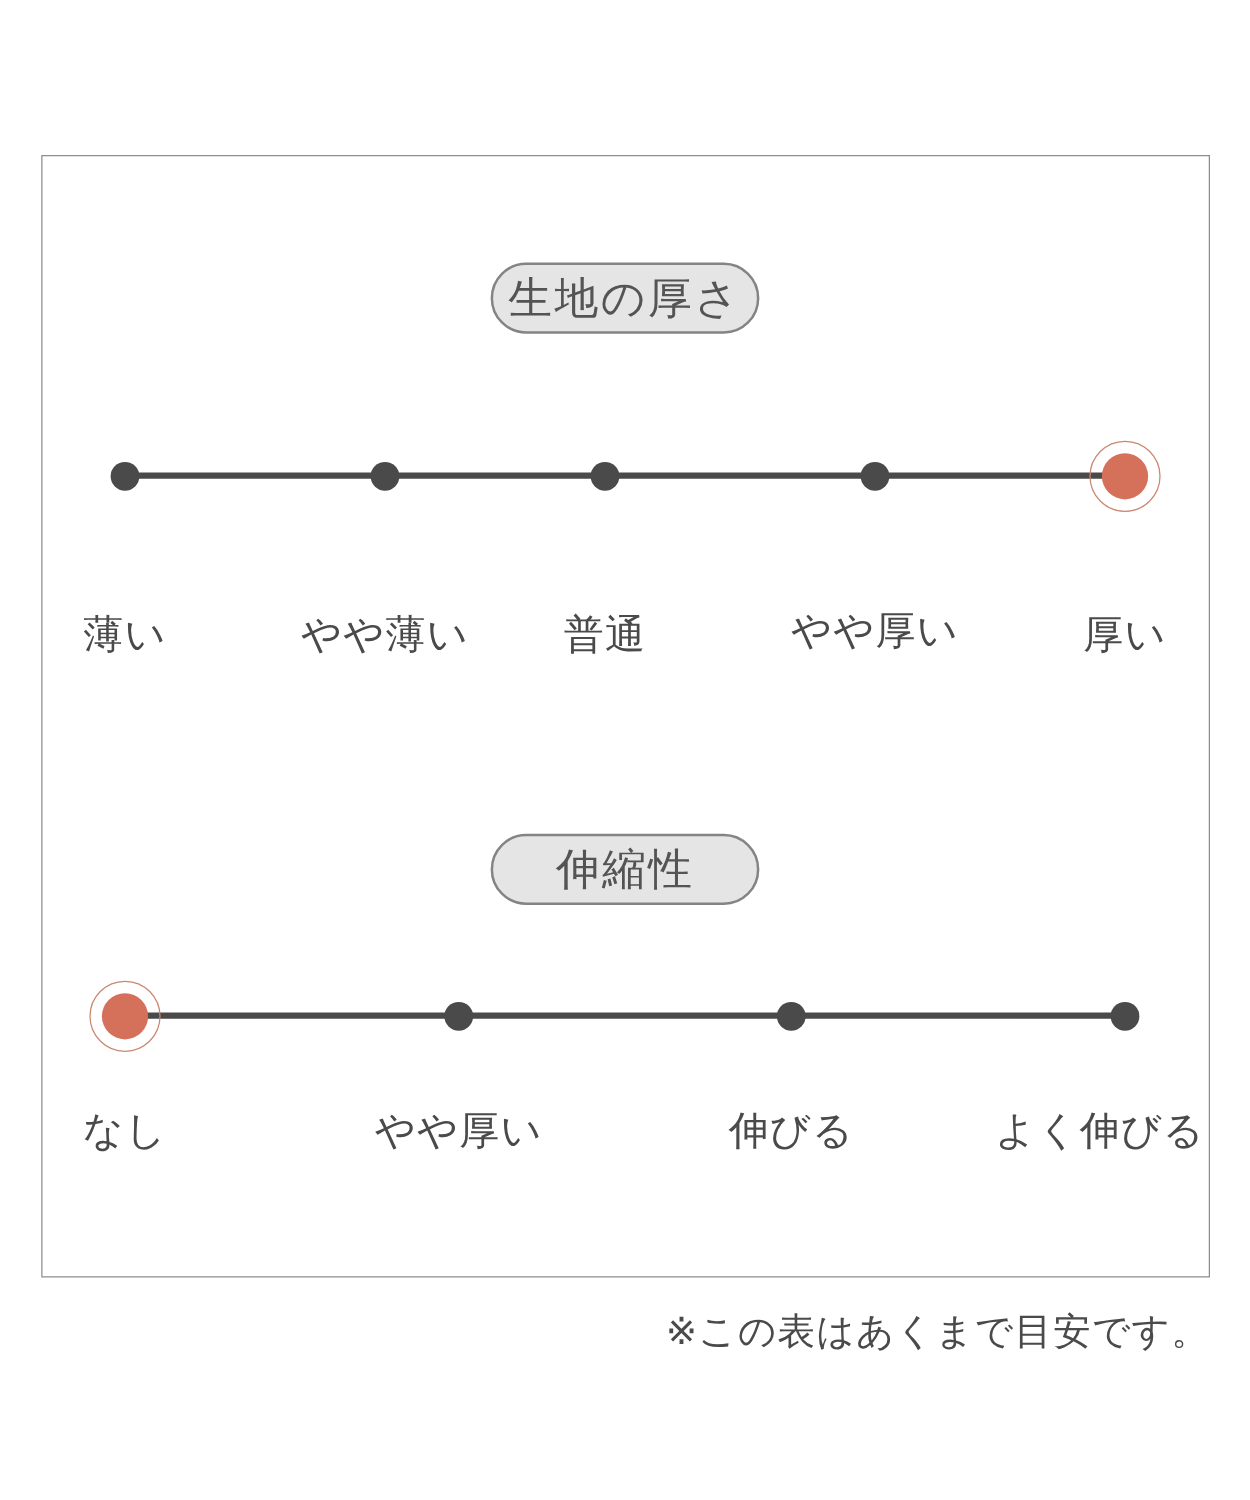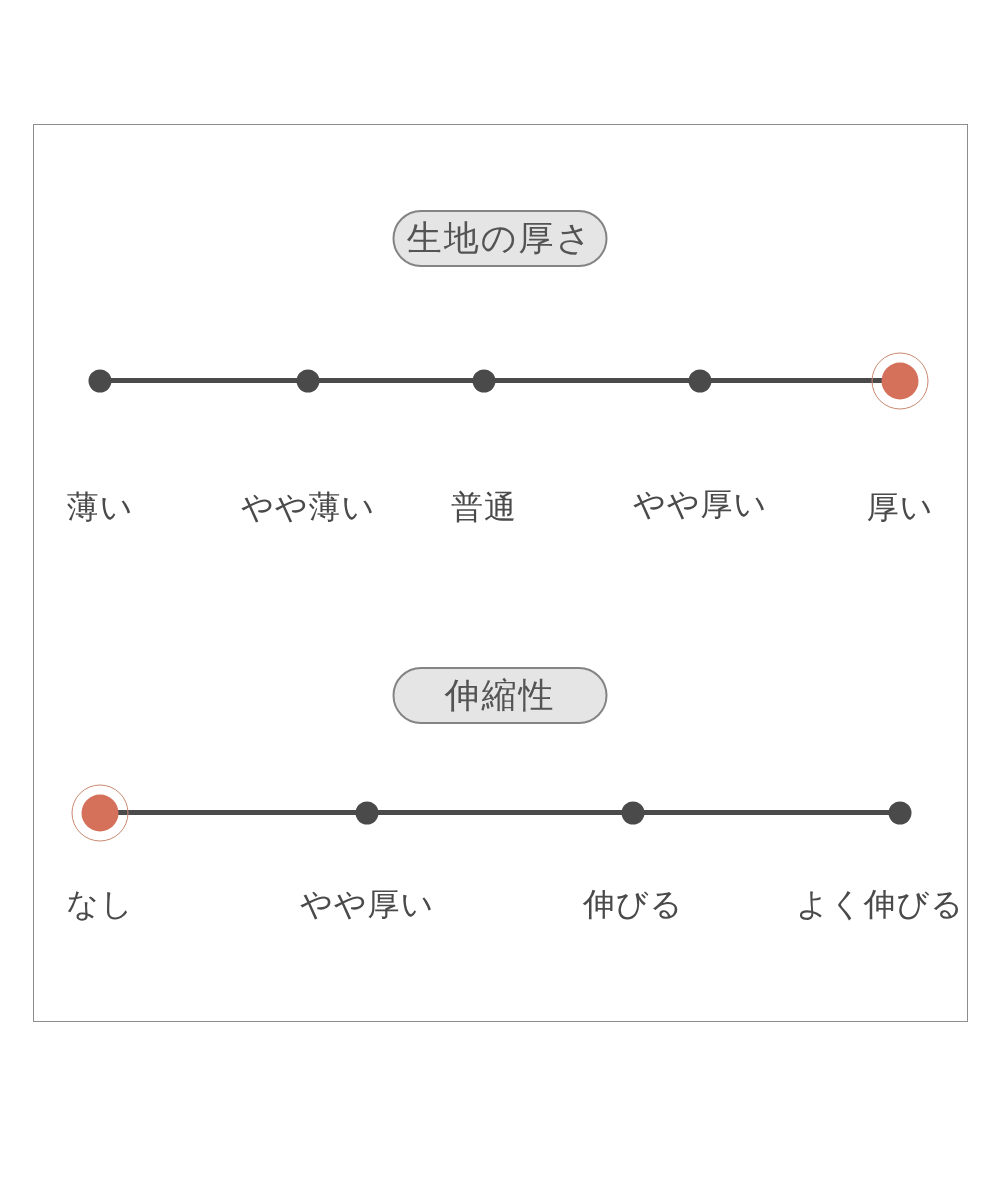--- a/index.html
+++ b/index.html
@@ -165,14 +165,15 @@
     </div>
 
     <div class="labels-2">
       <span class="label p2-1 selected">なし</span>
       <span class="label p2-2">やや厚い</span>
       <span class="label p2-3">伸びる</span>
       <span class="label p2-4 edge-right">よく伸びる</span>
     </div>
   </div>
 
+  <div class="note">※この表はあくまで目安です。</div>
 
 </div>
 
 </body></html>

